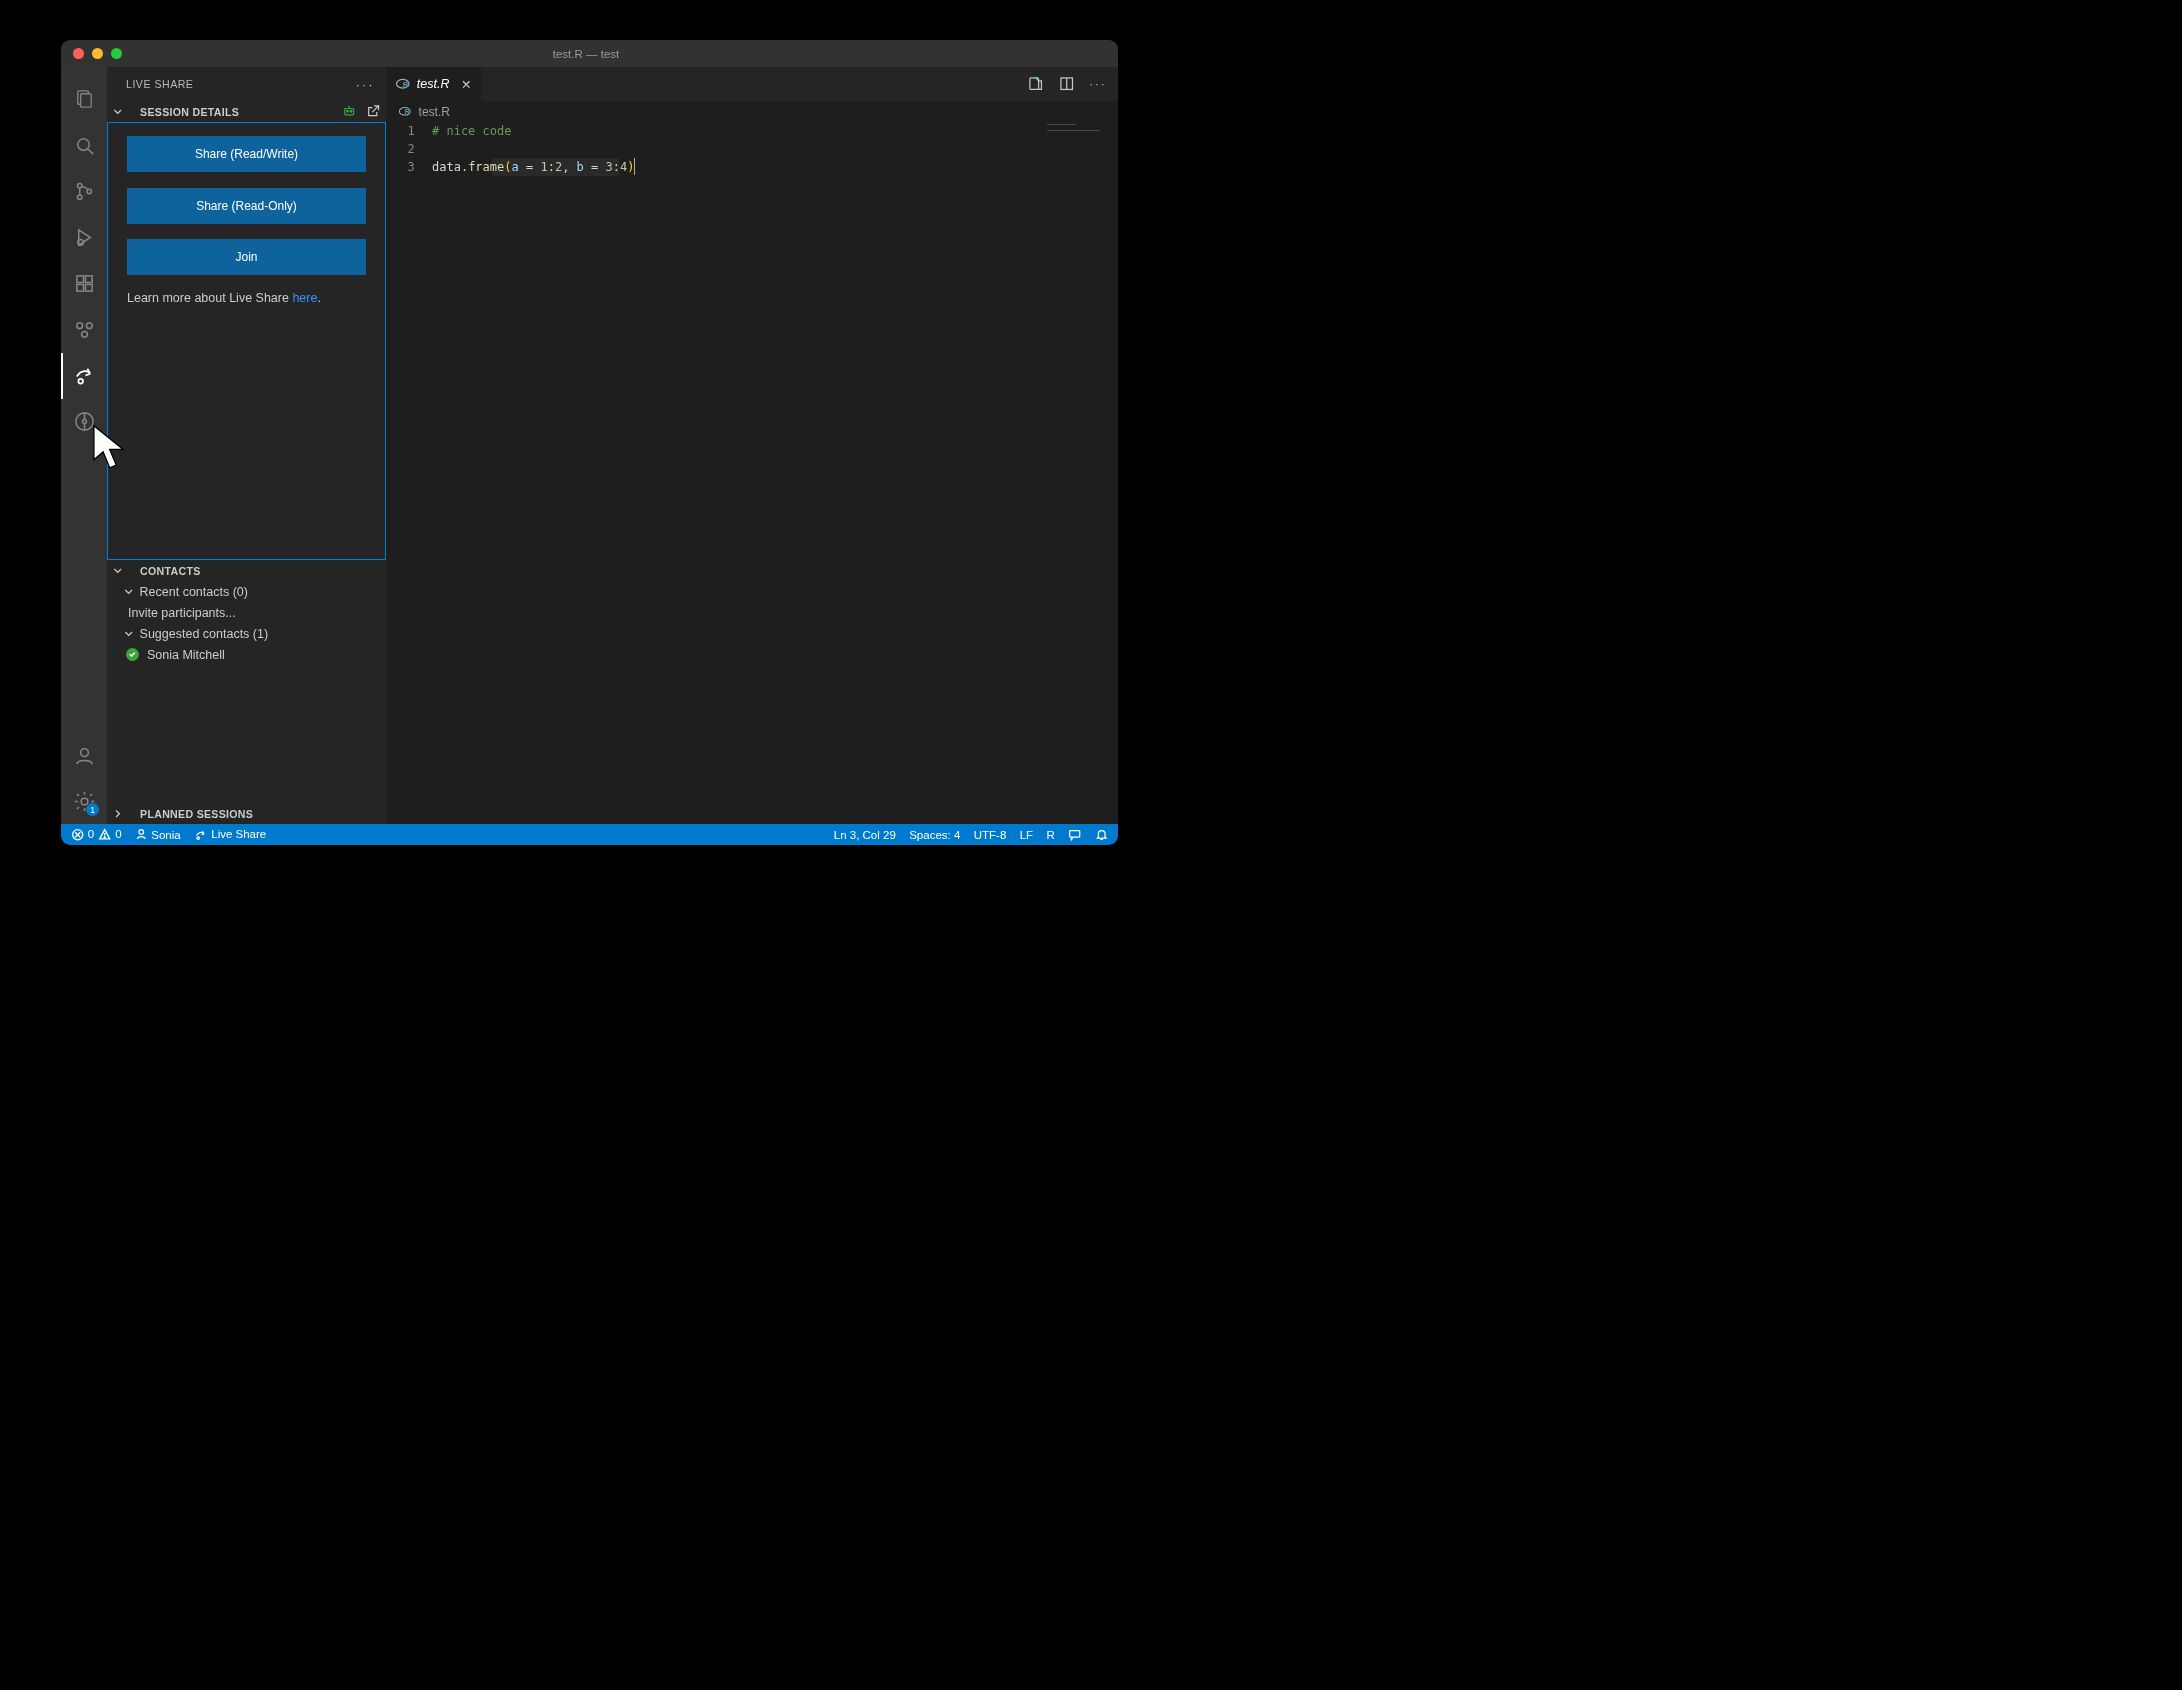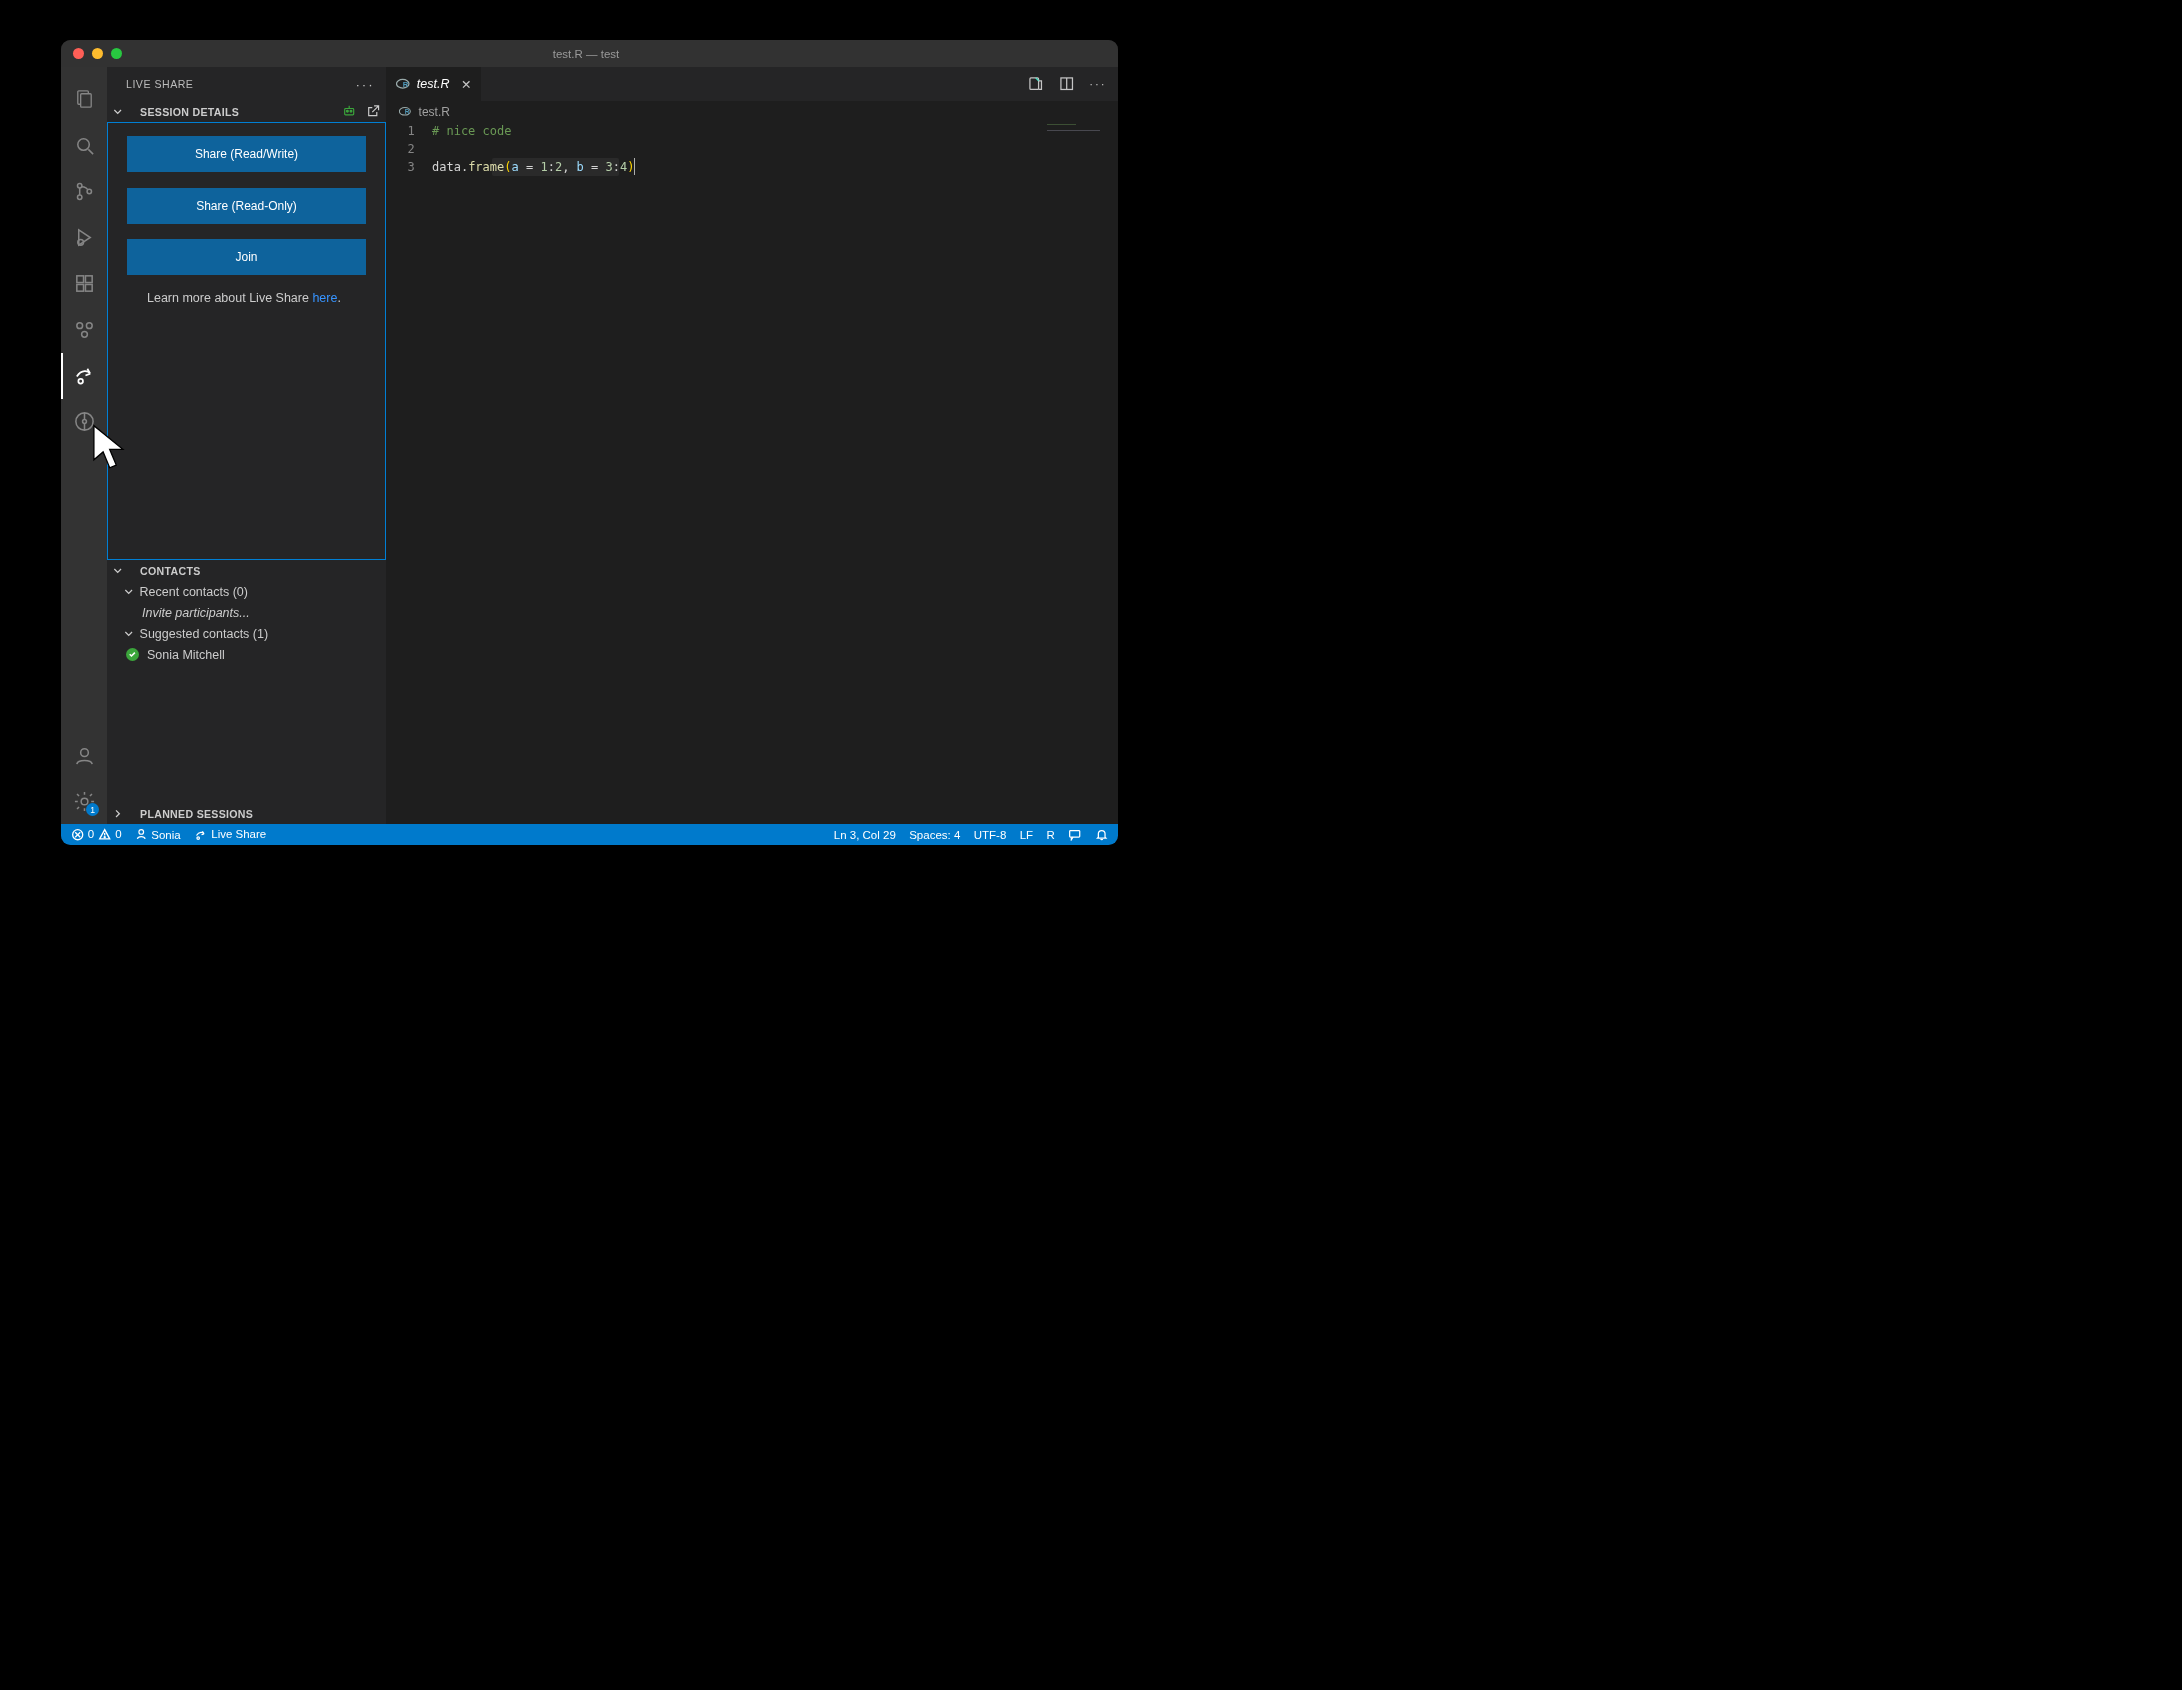--- a/index.html
+++ b/index.html
@@ -129,34 +129,33 @@
   border: none;
   height: 36px;
   margin-bottom: 15.4px;
   font-size: 12px;
   cursor: pointer;
 }
 .learn-more {
   color: #cccccc;
   font-size: 12.5px;
   margin-top: 3.8px;
-  margin-left: 20px;
 }
 .learn-more a { color: #3794ff; text-decoration: none; }
 .tree-item {
   height: 21px;
   display: flex;
   align-items: center;
   padding-left: 13.4px;
   font-size: 12.5px;
   color: #cccccc;
   cursor: pointer;
   gap: 3.8px;
 }
-.tree-item.indent1 { padding-left: 35px; font-style: italic; }
+.tree-item.indent1 { padding-left: 21px; }
 .tree-item.indent-chev { padding-left: 15.4px; }
 .status-dot {
   width: 13.4px; height: 13.4px;
   background: #3ba53b;
   border-radius: 50%;
   display: inline-flex;
   align-items: center; justify-content: center;
   margin-right: 3.8px;
 }
 .status-dot svg { width: 8.6px; height: 8.6px; }

